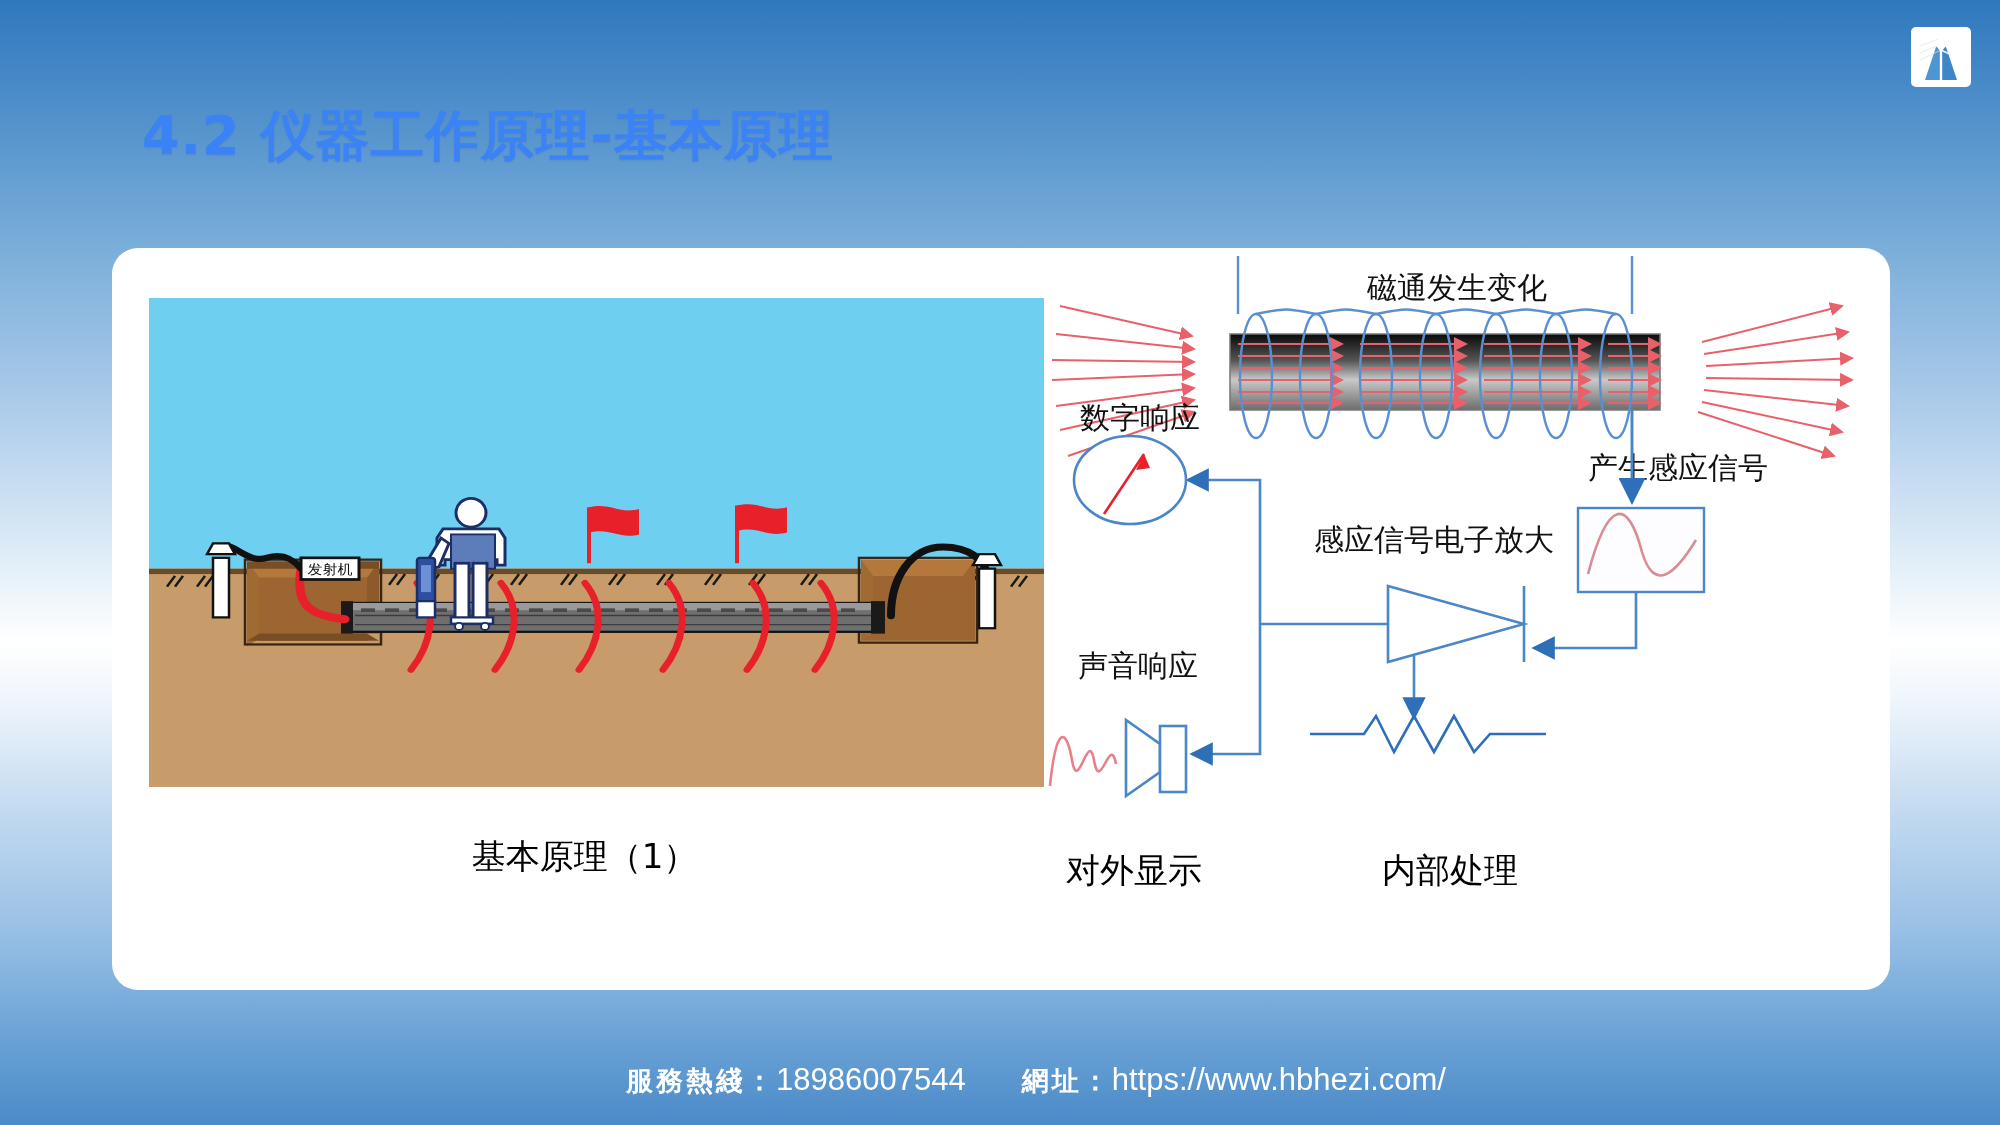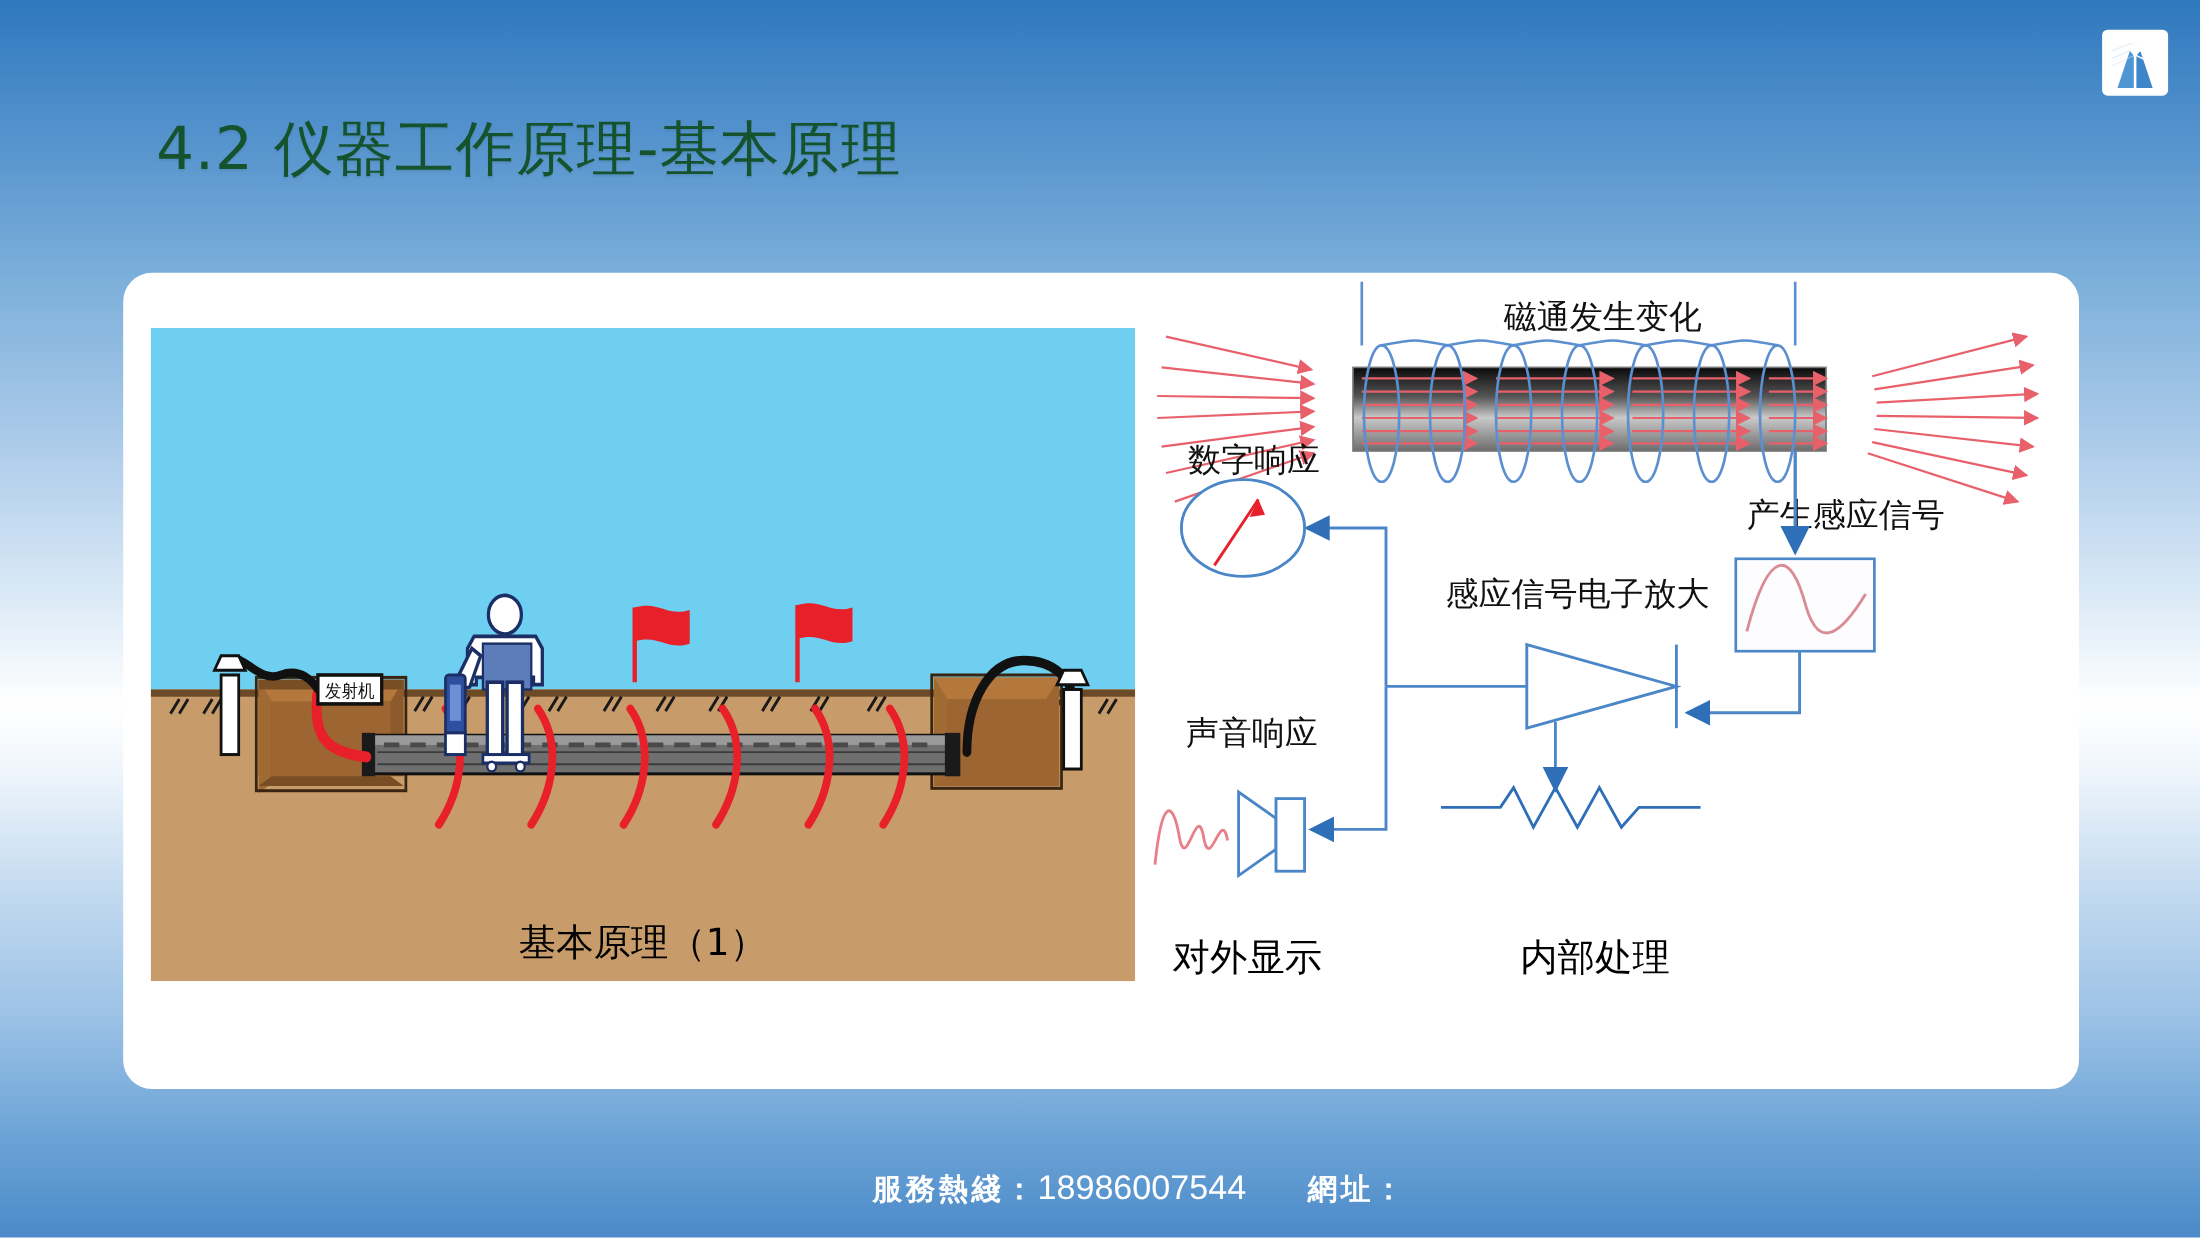--- a/index.html
+++ b/index.html
@@ -19,22 +19,22 @@
       #6ba3d6 92%,
       #4b8ac8 100%);
     position: relative;
   }
 
   
   .page-title {
     position: absolute;
     left: 142px; top: 100px;
     font-size: 54px;
-    font-weight: normal;
-    color: #14532d;
+    font-weight: bold;
+    color: #3b82f6;
     letter-spacing: 1px;
     white-space: nowrap;
     text-shadow: 0 1px 2px rgba(0,0,0,.08);
   }
 
   .brand {
     position: absolute;
     right: 28px; top: 26px;
     display: flex;
     align-items: center;
@@ -61,22 +61,22 @@
     position: absolute;
     left: 112px; top: 248px;
     width: 1778px; height: 742px;
     background: #ffffff;
     border-radius: 26px;
   }
 
   
   .illus-wrap {
     position: absolute;
-    left: 25px; top: 50px;
-    width: 895px; height: 594px; border-radius: 27px;
+    left: 37px; top: 50px;
+    width: 895px; height: 489px; border-radius: 27px;
   }
   .illus { width: 100%; height: 100%; display: block; }
 
   .caption-left {
     position: absolute;
     left: 25px; top: 586px;
     width: 895px;
     text-align: center;
     font-size: 34px;
     color: #000000;
@@ -432,13 +432,14 @@
     <span class="caption-cell cap-a">对外显示</span>
     <span class="caption-cell cap-b">内部处理</span>
   </div>
 
 </div>
 
 <div class="footer">
   <span class="foot-hot-label">服務熱綫：</span>
   <span class="foot-hot-num">18986007544</span>
   <span class="foot-web-label">網址：</span>
+  <span class="foot-web-url">https://www.hbhezi.com/</span>
 </div>
 
 </body></html>

